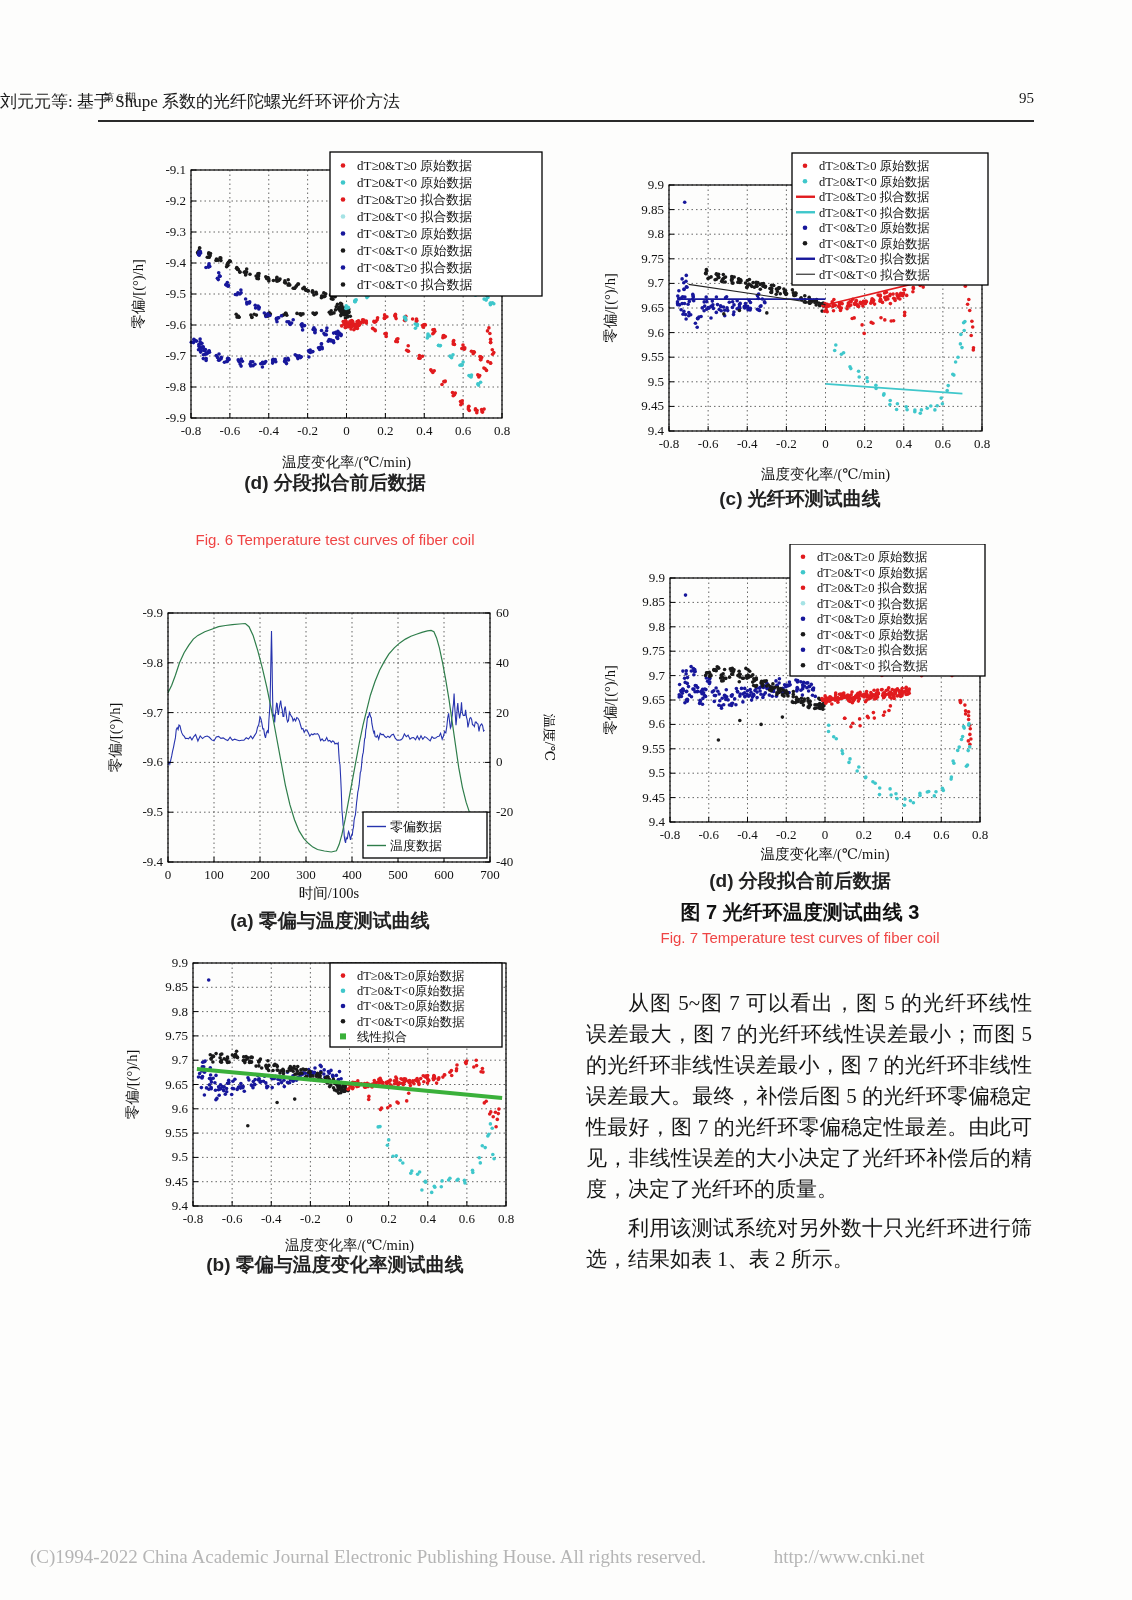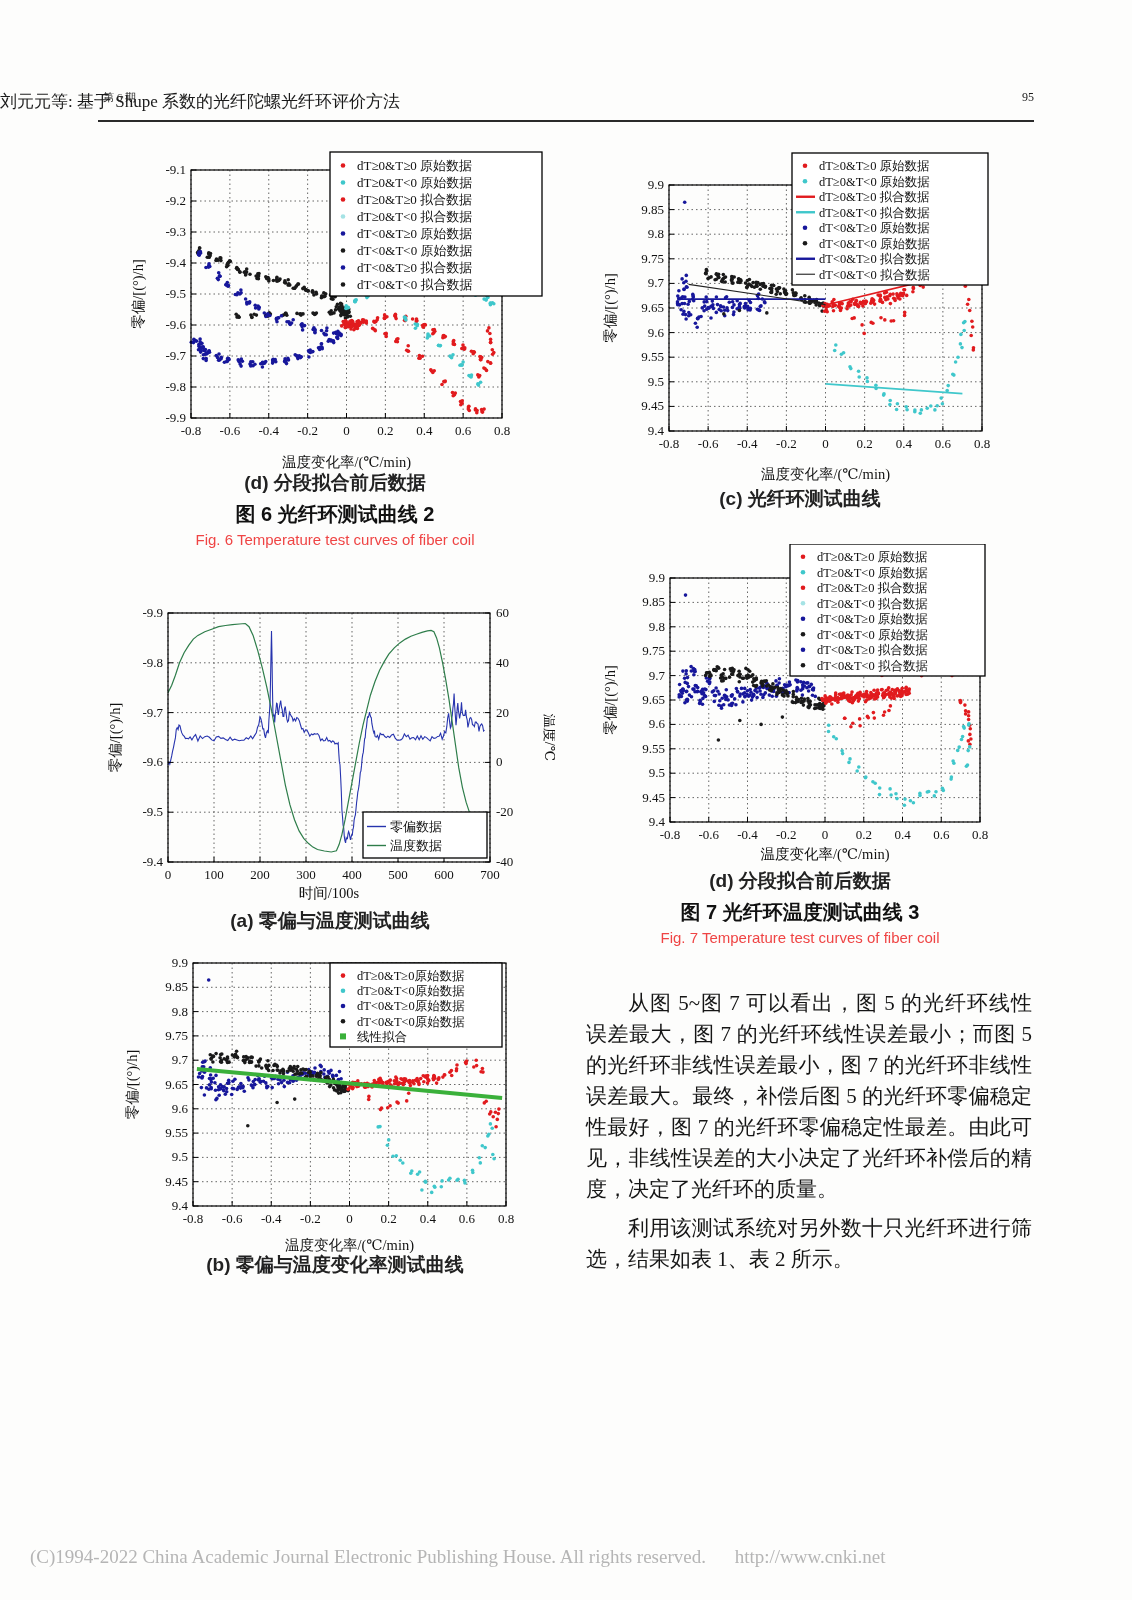--- a/index.html
+++ b/index.html
@@ -1,31 +1,31 @@
 <!DOCTYPE html>
 <html><head>
 <meta charset="utf-8">
 <style>
   html,body{margin:0;padding:0;background:#e8e8e8;}
   .page{position:relative;width:1132px;height:1600px;background:#fdfdfc;margin:0 auto;
         font-family:"Liberation Serif","DejaVu Serif",serif;color:#1a1a1a;overflow:hidden;}
   .hdr-issue{position:absolute;top:90px;left:103px;font-size:11px;}
   .hdr-title{position:absolute;top:90px;left:0;width:100%;text-align:left;font-size:17px;}
-  .hdr-page{position:absolute;top:90px;right:98px;font-size:12px;}
+  .hdr-page{position:absolute;top:90px;right:98px;font-size:15px;}
   .hdr-rule{position:absolute;top:120px;left:98px;width:936px;height:2px;background:#2a2a2a;}
   .chart{position:absolute;}
   .cap{position:absolute;text-align:center;font-family:"Liberation Sans","DejaVu Sans",sans-serif;}
   .cap-part{font-size:19px;font-weight:600;color:#222;}
   .cap-zh{font-size:20px;font-weight:700;color:#111;}
   .cap-en{font-size:15px;font-weight:400;color:#ef4444;}
   .bodytext{position:absolute;left:578px;top:980px;width:462px;font-size:21px;line-height:31px;
             text-align:justify;color:#151515;}
   .bodytext p{margin:8px;text-indent:2em;}
   .pfooter{position:absolute;top:1546px;left:30px;font-size:19px;color:#b5b5b5;white-space:nowrap;}
-  .pfooter .url{margin-left:24px;font-family:Liberation Serif, serif;}
+  .pfooter .url{margin-left:63px;font-family:Liberation Serif, serif;}
 </style>
 </head>
 <body>
 
 <div class="page">
 
   <span class="hdr-issue">第 6 期</span>
   <span class="hdr-title">刘元元等: 基于 Shupe 系数的光纤陀螺光纤环评价方法</span>
   <span class="hdr-page">95</span>
   <div class="hdr-rule"></div>
@@ -813,21 +813,20 @@
         <circle cx="215" cy="85.5" r="2.3" fill="#17179b"></circle>
         <text x="229" y="90.05" font-size="13" font-family="&quot;Liberation Serif&quot;,&quot;DejaVu Serif&quot;,serif" fill="#111">dT&lt;0&amp;T≥0 原始数据</text>
         <circle cx="215" cy="102.5" r="2.3" fill="#1a1a1a"></circle>
         <text x="229" y="107.05" font-size="13" font-family="&quot;Liberation Serif&quot;,&quot;DejaVu Serif&quot;,serif" fill="#111">dT&lt;0&amp;T&lt;0 原始数据</text>
         <circle cx="215" cy="119.5" r="2.3" fill="#17179b"></circle>
         <text x="229" y="124.05" font-size="13" font-family="&quot;Liberation Serif&quot;,&quot;DejaVu Serif&quot;,serif" fill="#111">dT&lt;0&amp;T≥0 拟合数据</text>
         <circle cx="215" cy="136.5" r="2.3" fill="#1a1a1a"></circle>
         <text x="229" y="141.05" font-size="13" font-family="&quot;Liberation Serif&quot;,&quot;DejaVu Serif&quot;,serif" fill="#111">dT&lt;0&amp;T&lt;0 拟合数据</text>
       </svg></div>
   <div class="cap cap-part" style="left:100px;top:470px;width:470px">(d) 分段拟合前后数据</div>
-  <div class="cap cap-zh" style="left:100px;top:501px;width:470px">图 6  光纤环测试曲线 2</div>
   <div class="cap cap-en" style="left:100px;top:531px;width:470px">Fig. 6  Temperature test curves of fiber coil</div>
 
   <div class="chart" style="left:600px;top:150px"><svg width="400" height="338" viewBox="0 0 400 338">
         <line x1="69" y1="35" x2="69" y2="281" stroke="#555" stroke-width="0.9" stroke-dasharray="1.5,3"></line>
         <line x1="108.125" y1="35" x2="108.125" y2="281" stroke="#555" stroke-width="0.9" stroke-dasharray="1.5,3"></line>
         <line x1="147.25" y1="35" x2="147.25" y2="281" stroke="#555" stroke-width="0.9" stroke-dasharray="1.5,3"></line>
         <line x1="186.375" y1="35" x2="186.375" y2="281" stroke="#555" stroke-width="0.9" stroke-dasharray="1.5,3"></line>
         <line x1="225.5" y1="35" x2="225.5" y2="281" stroke="#555" stroke-width="0.9" stroke-dasharray="1.5,3"></line>
         <line x1="264.625" y1="35" x2="264.625" y2="281" stroke="#555" stroke-width="0.9" stroke-dasharray="1.5,3"></line>
         <line x1="303.75" y1="35" x2="303.75" y2="281" stroke="#555" stroke-width="0.9" stroke-dasharray="1.5,3"></line>

